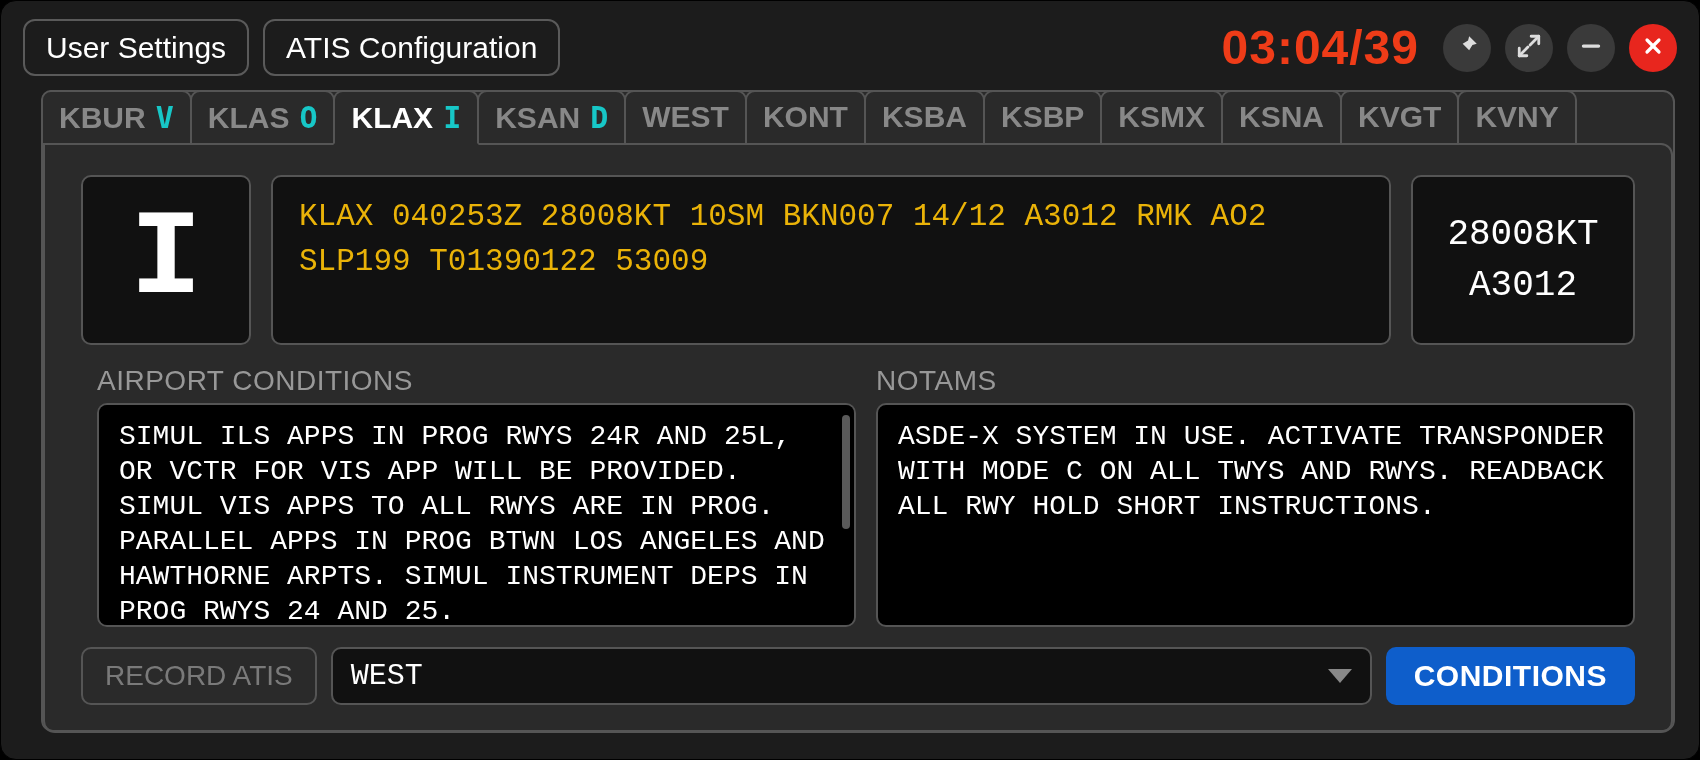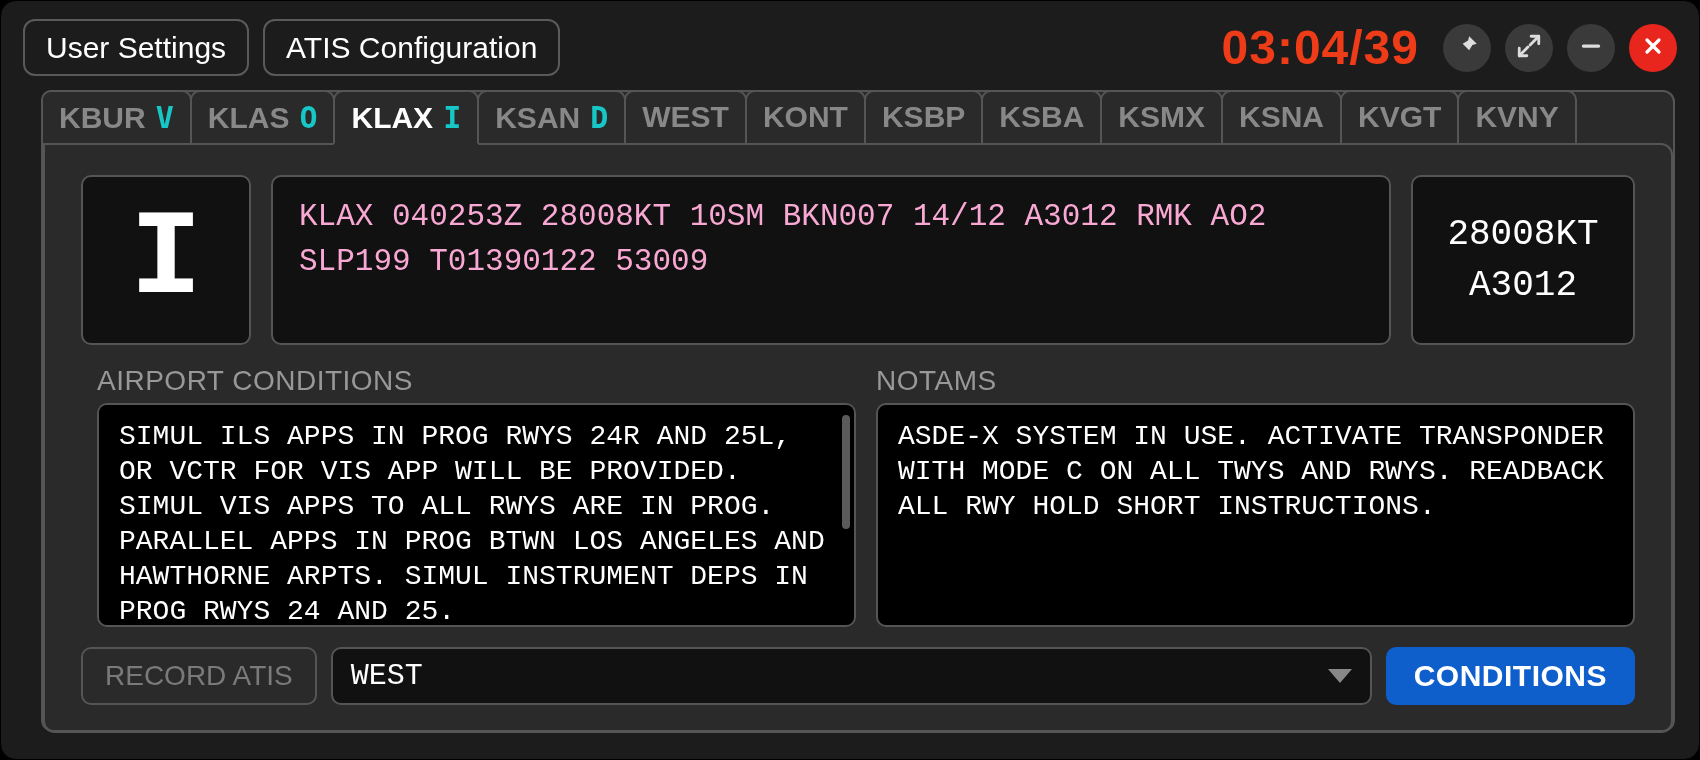--- a/index.html
+++ b/index.html
@@ -141,21 +141,21 @@
   }
   .metar-box {
     flex: 1;
     background: #111;
     border: 2px solid #555;
     border-radius: 10px;
     padding: 18px 26px;
     font-family: "Menlo","Consolas","Courier New",monospace;
     font-size: 31px;
     line-height: 1.45;
-    color: #f9a8d4;
+    color: #eab308;
     white-space: pre-wrap;
     overflow: hidden;
   }
   .wind-box {
     width: 224px;
     background: #111;
     border: 2px solid #555;
     border-radius: 10px;
     display: flex;
     flex-direction: column;
@@ -325,24 +325,24 @@
           <span>KSAN</span>
           <span class="tab-letter">D</span>
         </div>
         <div class="tab">
           <span>WEST</span>
         </div>
         <div class="tab">
           <span>KONT</span>
         </div>
         <div class="tab">
+          <span>KSBA</span>
+        </div>
+        <div class="tab">
           <span>KSBP</span>
-        </div>
-        <div class="tab">
-          <span>KSBA</span>
         </div>
         <div class="tab">
           <span>KSMX</span>
         </div>
         <div class="tab">
           <span>KSNA</span>
         </div>
         <div class="tab">
           <span>KVGT</span>
         </div>

